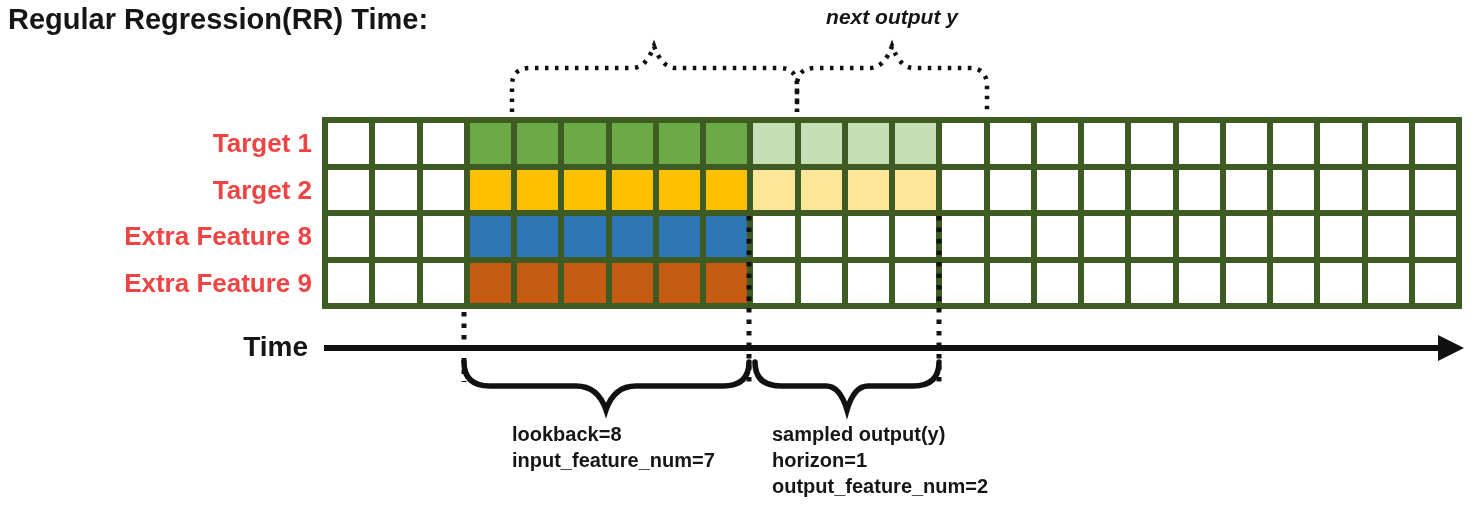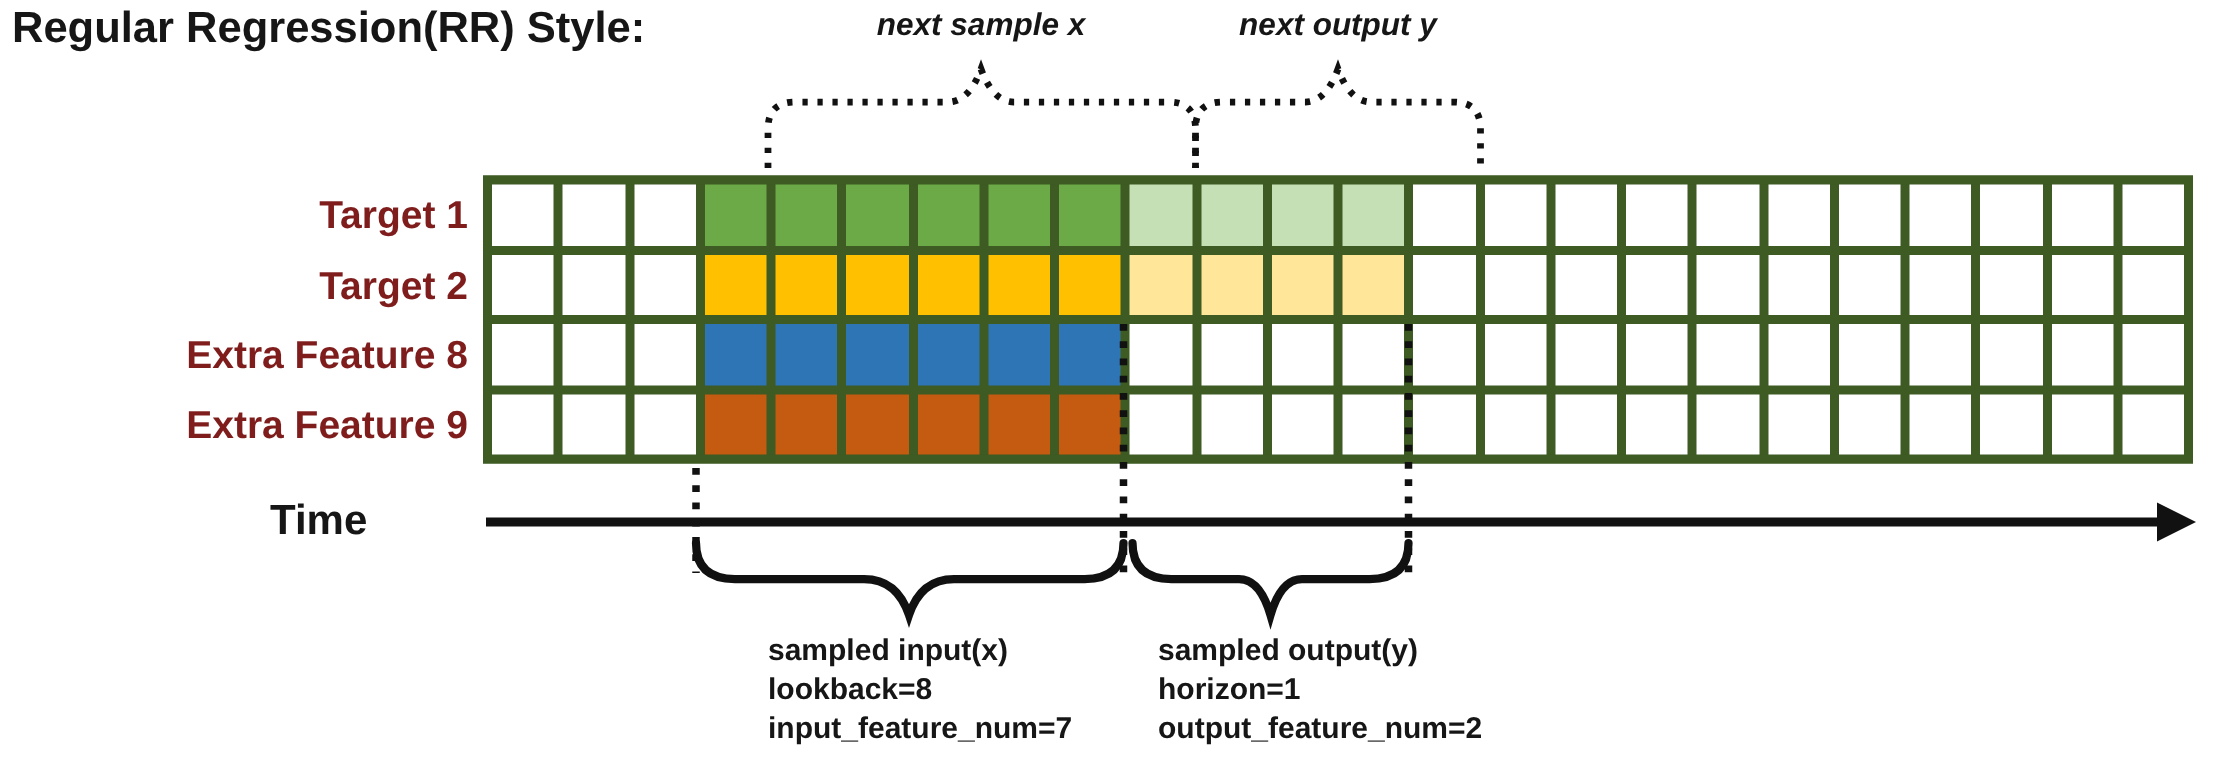--- a/index.html
+++ b/index.html
@@ -24,21 +24,21 @@
     text-align: center;
     font-size: 21px; font-style: italic; font-weight: bold;
     white-space: nowrap;
   }
   .label-next-x { left: 544px; }
   .label-next-y { left: 782px; }
 
   .row-label {
     position: absolute; left: 0; width: 312px; height: 41px;
     line-height: 41px; text-align: right;
-    font-size: 26px; font-weight: bold; color: #7f1d1d;
+    font-size: 26px; font-weight: bold; color: #ef4444;
     white-space: nowrap;
   }
 
   .grid {
     position: absolute; left: 322px; top: 117px;
     width: 1140px; height: 192px;
     box-sizing: border-box;
     display: grid;
     grid-template-rows: repeat(4, 1fr);
     gap: 6px;
@@ -48,41 +48,41 @@
   .cell { width: 100%; height: 100%; }
 
   .overlay {
     position: absolute; left: 0; top: 0;
     width: 1476px; height: 516px;
     pointer-events: none;
   }
 
   .time-label {
     position: absolute; left: 180px; top: 331px; width: 128px;
+    text-align: right;
     font-size: 28px; font-weight: bold;
     white-space: nowrap;
   }
 
   .sample-block {
     position: absolute; top: 421px;
     font-size: 20px; font-weight: bold;
     line-height: 26px;
     white-space: nowrap;
   }
   .block-input { left: 512px; }
   .block-output { left: 772px; }
 </style>
 </head>
 <body>
 
 <div class="canvas">
 
-  <div class="title">Regular Regression(RR) Style:</div>
-
-  <div class="top-italic-label label-next-x">next sample x</div>
+  <div class="title">Regular Regression(RR) Time:</div>
+
   <div class="top-italic-label label-next-y">next output y</div>
 
   <div id="row-labels">
       <div class="row-label" style="top: 123px;">Target 1</div>
       <div class="row-label" style="top: 169.5px;">Target 2</div>
       <div class="row-label" style="top: 216px;">Extra Feature 8</div>
       <div class="row-label" style="top: 262.5px;">Extra Feature 9</div>
     </div>
 
   <div id="grid" class="grid" style="grid-template-columns: repeat(24, 1fr); border-color: rgb(61, 91, 35); background: rgb(61, 91, 35);">
@@ -198,21 +198,20 @@
     <polygon points="1438,335 1464,348 1438,361" fill="#111111"></polygon>
 
     <path d="M464,362 Q464,386 490,386 L576,386 Q598,386 606,410 Q614,386 636,386 L723,386 Q749,386 749,362" fill="none" stroke="#111111" stroke-width="5.5" stroke-linecap="round"></path>
 
     <path d="M755,362 Q755,386 781,386 L826,386 Q840,386 847,410 Q854,386 868,386 L913,386 Q939,386 939,362" fill="none" stroke="#111111" stroke-width="5.5" stroke-linecap="round"></path>
   </svg>
 
   <div class="time-label">Time</div>
 
   <div class="sample-block block-input">
-    <div>sampled input(x)</div>
     <div>lookback=8</div>
     <div>input_feature_num=7</div>
   </div>
 
   <div class="sample-block block-output">
     <div>sampled output(y)</div>
     <div>horizon=1</div>
     <div>output_feature_num=2</div>
   </div>
 

